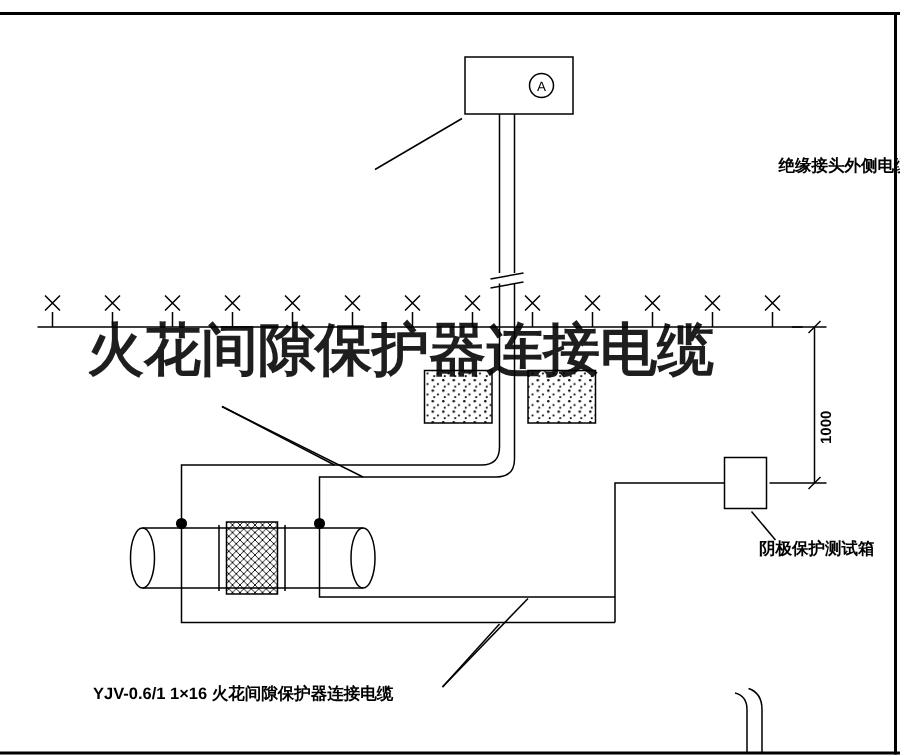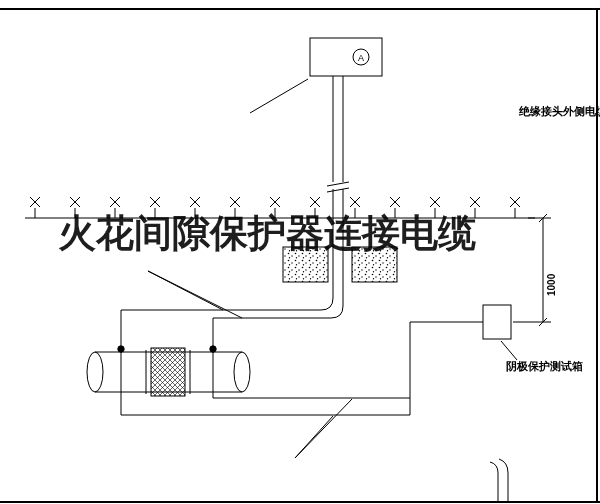--- a/index.html
+++ b/index.html
@@ -137,14 +137,15 @@
   <div class="watermark">火花间隙保护器连接电缆</div>
 
 
   <div class="lbl" style="left:519px;top:105px;">绝缘接头外侧电缆</div>
 
 
   <div class="dim-vert">1000</div>
 
   <div class="lbl" style="left:506px;top:360px;">阴极保护测试箱</div>
 
+  <div class="lbl" style="left:62px;top:457px;">YJV-0.6/1 1×16  火花间隙保护器连接电缆</div>
 
 </div>
 
 </body></html>

